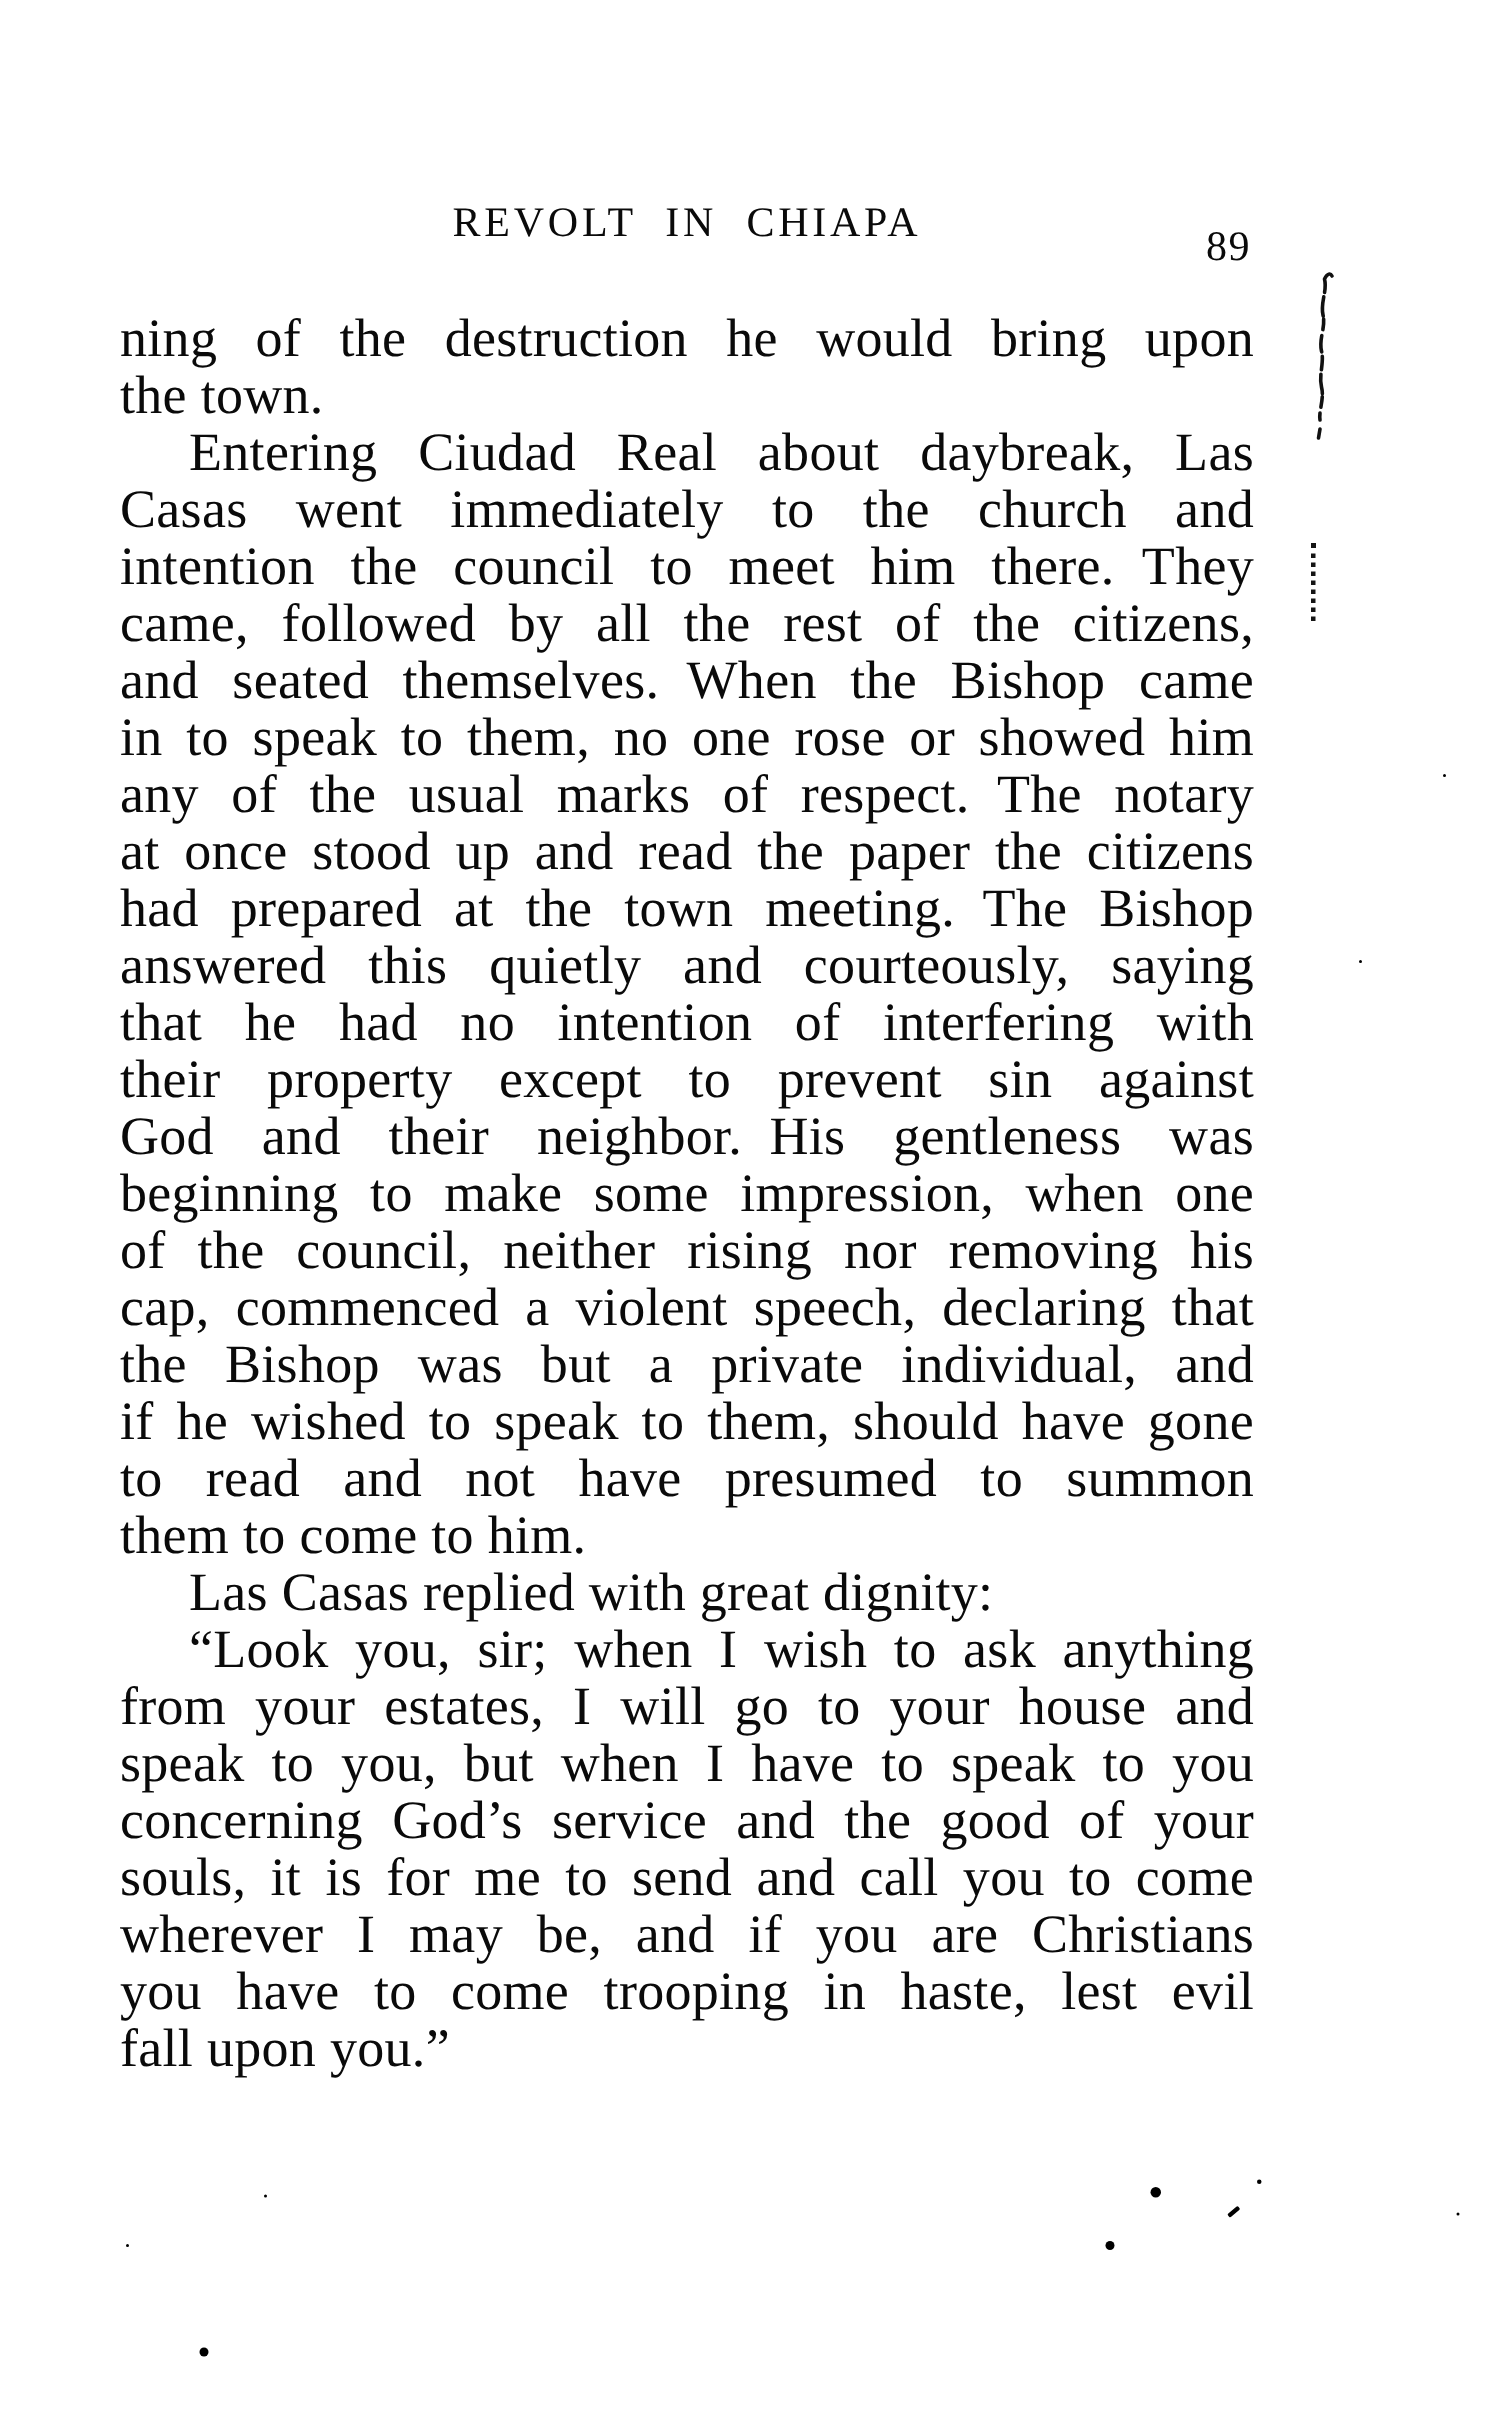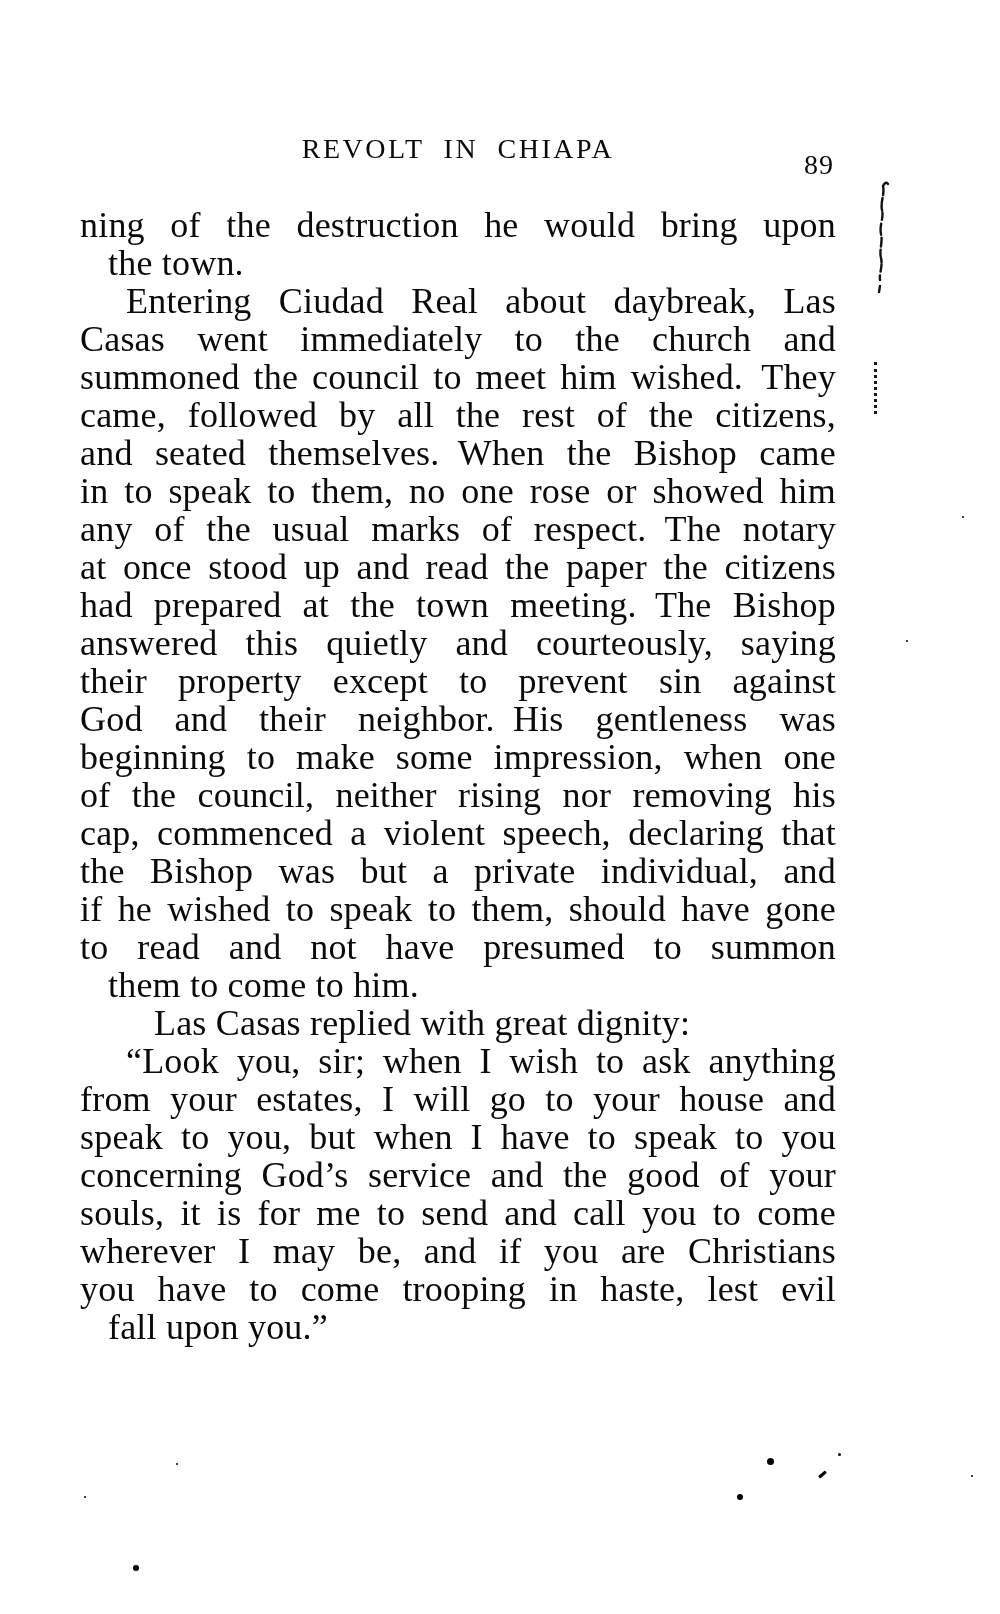--- a/index.html
+++ b/index.html
@@ -49,21 +49,20 @@
   }
   .line {
     height: 38px;
     line-height: 38px;
     text-align: justify;
     text-align-last: justify;
     white-space: nowrap;
   }
   .line.last {
     text-align-last: left;
-    margin-left: 28px;
   }
   .line.indent {
     padding-left: 46px;
   }
   .margin-squiggle {
     position: absolute;
     left: 874px;
     top: 180px;
     width: 20px;
     height: 118px;
@@ -94,28 +93,29 @@
   <div class="header">
     <span class="running-title">REVOLT IN CHIAPA</span>
     <span class="page-number">89</span>
   </div>
 
   <div class="body-text" id="body-lines">
       <div class="line">ning of the destruction he would bring upon</div>
       <div class="line last">the town.</div>
       <div class="line indent">Entering Ciudad Real about daybreak, Las</div>
       <div class="line">Casas went immediately to the church and</div>
-      <div class="line">summoned the council to meet him wished. They</div>
+      <div class="line">intention the council to meet him there. They</div>
       <div class="line">came, followed by all the rest of the citizens,</div>
       <div class="line">and seated themselves. When the Bishop came</div>
       <div class="line">in to speak to them, no one rose or showed him</div>
       <div class="line">any of the usual marks of respect. The notary</div>
       <div class="line">at once stood up and read the paper the citizens</div>
       <div class="line">had prepared at the town meeting. The Bishop</div>
       <div class="line">answered this quietly and courteously, saying</div>
+      <div class="line">that he had no intention of interfering with</div>
       <div class="line">their property except to prevent sin against</div>
       <div class="line">God and their neighbor. His gentleness was</div>
       <div class="line">beginning to make some impression, when one</div>
       <div class="line">of the council, neither rising nor removing his</div>
       <div class="line">cap, commenced a violent speech, declaring that</div>
       <div class="line">the Bishop was but a private individual, and</div>
       <div class="line">if he wished to speak to them, should have gone</div>
       <div class="line">to read and not have presumed to summon</div>
       <div class="line last">them to come to him.</div>
       <div class="line indent last">Las Casas replied with great dignity:</div>

